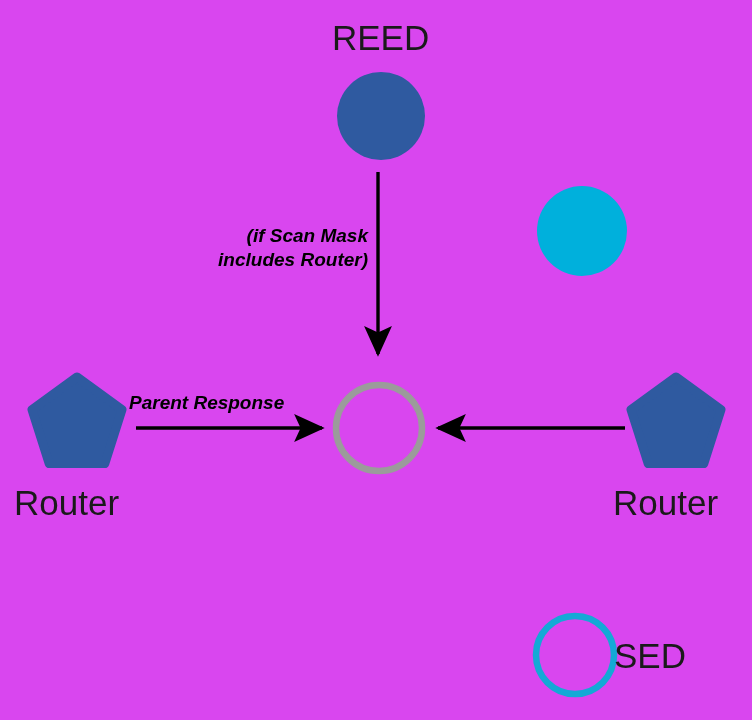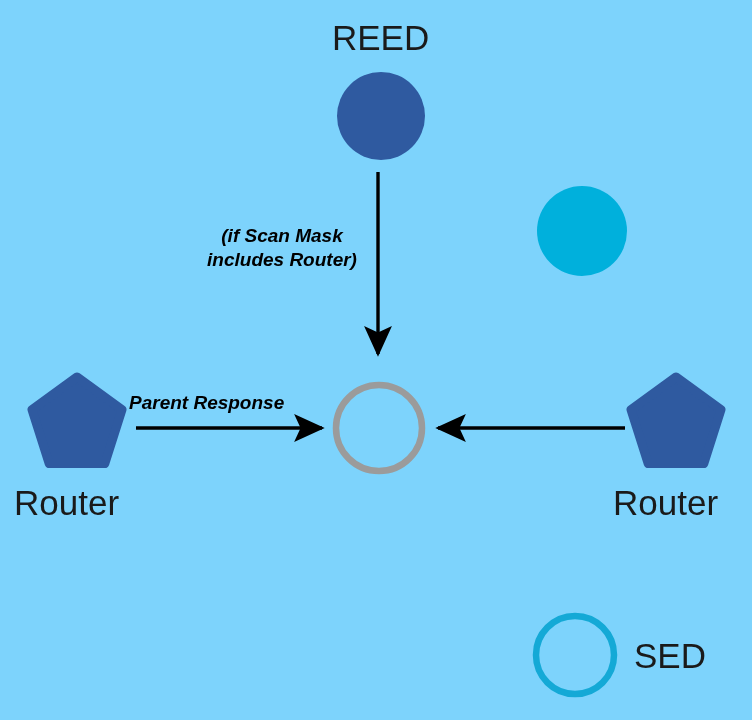--- a/index.html
+++ b/index.html
@@ -7,21 +7,21 @@
     padding: 0;
     background: #ffffff;
   }
   body {
     font-family: "Liberation Sans", sans-serif;
   }
   #diagram-canvas {
     position: relative;
     width: 752px;
     height: 720px;
-    background: #7dd3fc;
+    background: #d946ef;
     overflow: hidden;
   }
   #diagram-canvas svg.layer {
     position: absolute;
     top: 0;
     left: 0;
     width: 752px;
     height: 720px;
   }
   .node-label {
@@ -39,25 +39,25 @@
     color: #000000;
     font-family: "Liberation Sans", sans-serif;
     font-style: italic;
     font-weight: 700;
     font-size: 19px;
     line-height: 1.28;
     white-space: nowrap;
   }
   .edge-label.multiline {
     white-space: normal;
-    text-align: center;
+    text-align: right;
   }
   #label-reed   { left: 332px; top: 20px; }
   #label-med    { left: 637px; top: 212px; }
-  #label-sed    { left: 634px; top: 638px; }
+  #label-sed    { left: 614px; top: 638px; }
   #label-router-left  { left: 14px;  top: 485px; }
   #label-router-right { left: 613px; top: 485px; }
   #label-parent-response { left: 129px; top: 391px; }
   #label-scan-mask { left: 196px; top: 224px; width: 172px; }
 </style>
 </head>
 <body>
 
 <div id="diagram-canvas">
 

